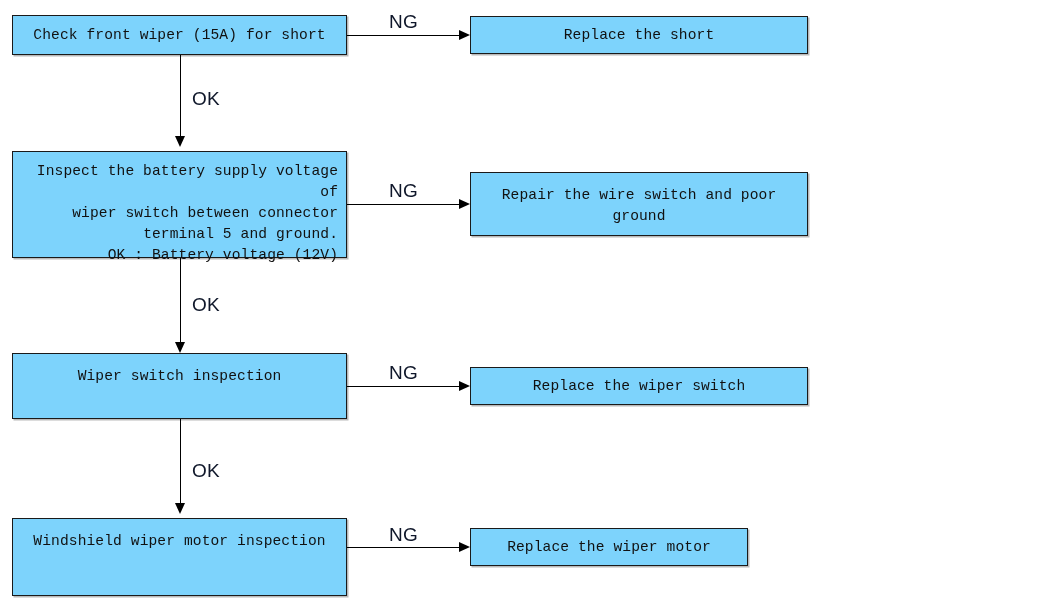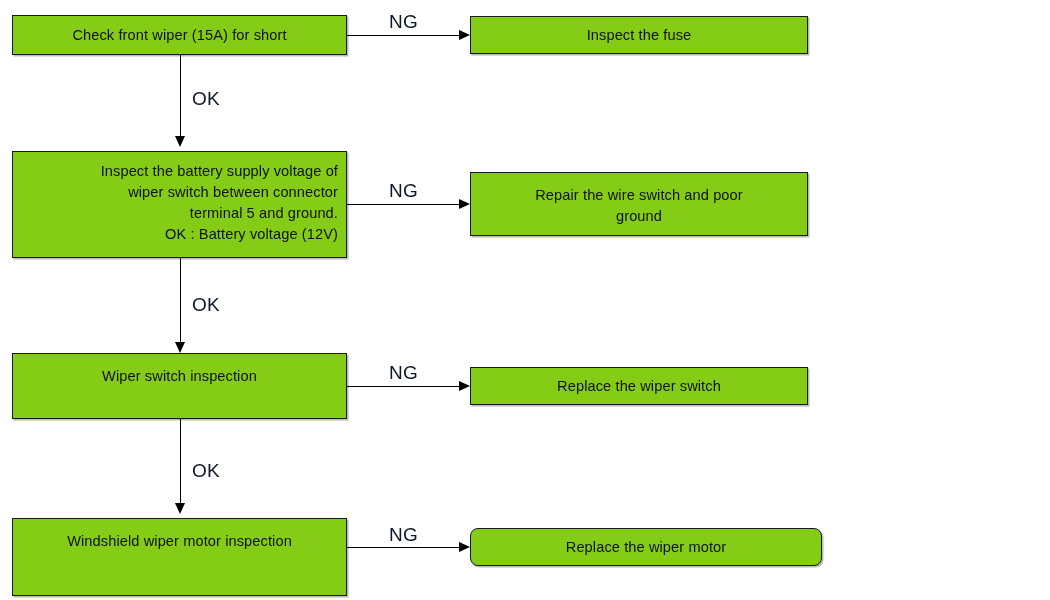--- a/index.html
+++ b/index.html
@@ -14,23 +14,24 @@
   #canvas {
     position: relative;
     width: 1050px;
     height: 600px;
     background: #ffffff;
     overflow: hidden;
   }
   .node {
     position: absolute;
     box-sizing: border-box;
-    background: #84cc16;
+    background: #7dd3fc;
     border: 1.4px solid #1a1a1a;
     box-shadow: 1.5px 1.5px 0 0 #b9b9b9;
+    font-family: Liberation Mono, monospace;
   }
   .node-text {
     position: absolute;
     left: 0;
     right: 0;
     font-size: 14.6px;
     line-height: 21px;
     color: #111111;
     letter-spacing: 0.1px;
     white-space: pre-line;
@@ -84,21 +85,21 @@
 </head>
 <body>
 
 <div id="canvas">
 
   <div class="node" style="left:12px; top:15px; width:335px; height:40px;">
     <div class="node-text center" style="top:9px;">Check front wiper (15A) for short</div>
   </div>
 
   <div class="node" style="left:470px; top:16px; width:338px; height:38px;">
-    <div class="node-text center" style="top:8px;">Inspect the fuse</div>
+    <div class="node-text center" style="top:8px;">Replace the short</div>
   </div>
 
   <div class="hline" style="left:347px; top:35px; width:112px;"></div>
   <div class="arrow-right" style="left:459px; top:29.5px;"></div>
   <div class="edge-label" style="left:389px; top:11px;">NG</div>
 
   <div class="vline" style="left:180px; top:55px; height:81px;"></div>
   <div class="arrow-down" style="left:174.5px; top:136px;"></div>
   <div class="edge-label" style="left:192px; top:88px;">OK</div>
 
@@ -135,21 +136,21 @@
   <div class="edge-label" style="left:389px; top:362px;">NG</div>
 
   <div class="vline" style="left:180px; top:419px; height:84px;"></div>
   <div class="arrow-down" style="left:174.5px; top:503px;"></div>
   <div class="edge-label" style="left:192px; top:460px;">OK</div>
 
   <div class="node" style="left:12px; top:518px; width:335px; height:78px;">
     <div class="node-text center" style="top:12px;">Windshield wiper motor inspection</div>
   </div>
 
-  <div class="node" style="left:470px; top:528px; width:352px; height:38px;border-radius:8px;">
+  <div class="node" style="left:470px; top:528px; width:278px; height:38px;">
     <div class="node-text center" style="top:8px;">Replace the wiper motor</div>
   </div>
 
   <div class="hline" style="left:347px; top:547px; width:112px;"></div>
   <div class="arrow-right" style="left:459px; top:541.5px;"></div>
   <div class="edge-label" style="left:389px; top:524px;">NG</div>
 
 </div>
 
 </body></html>

